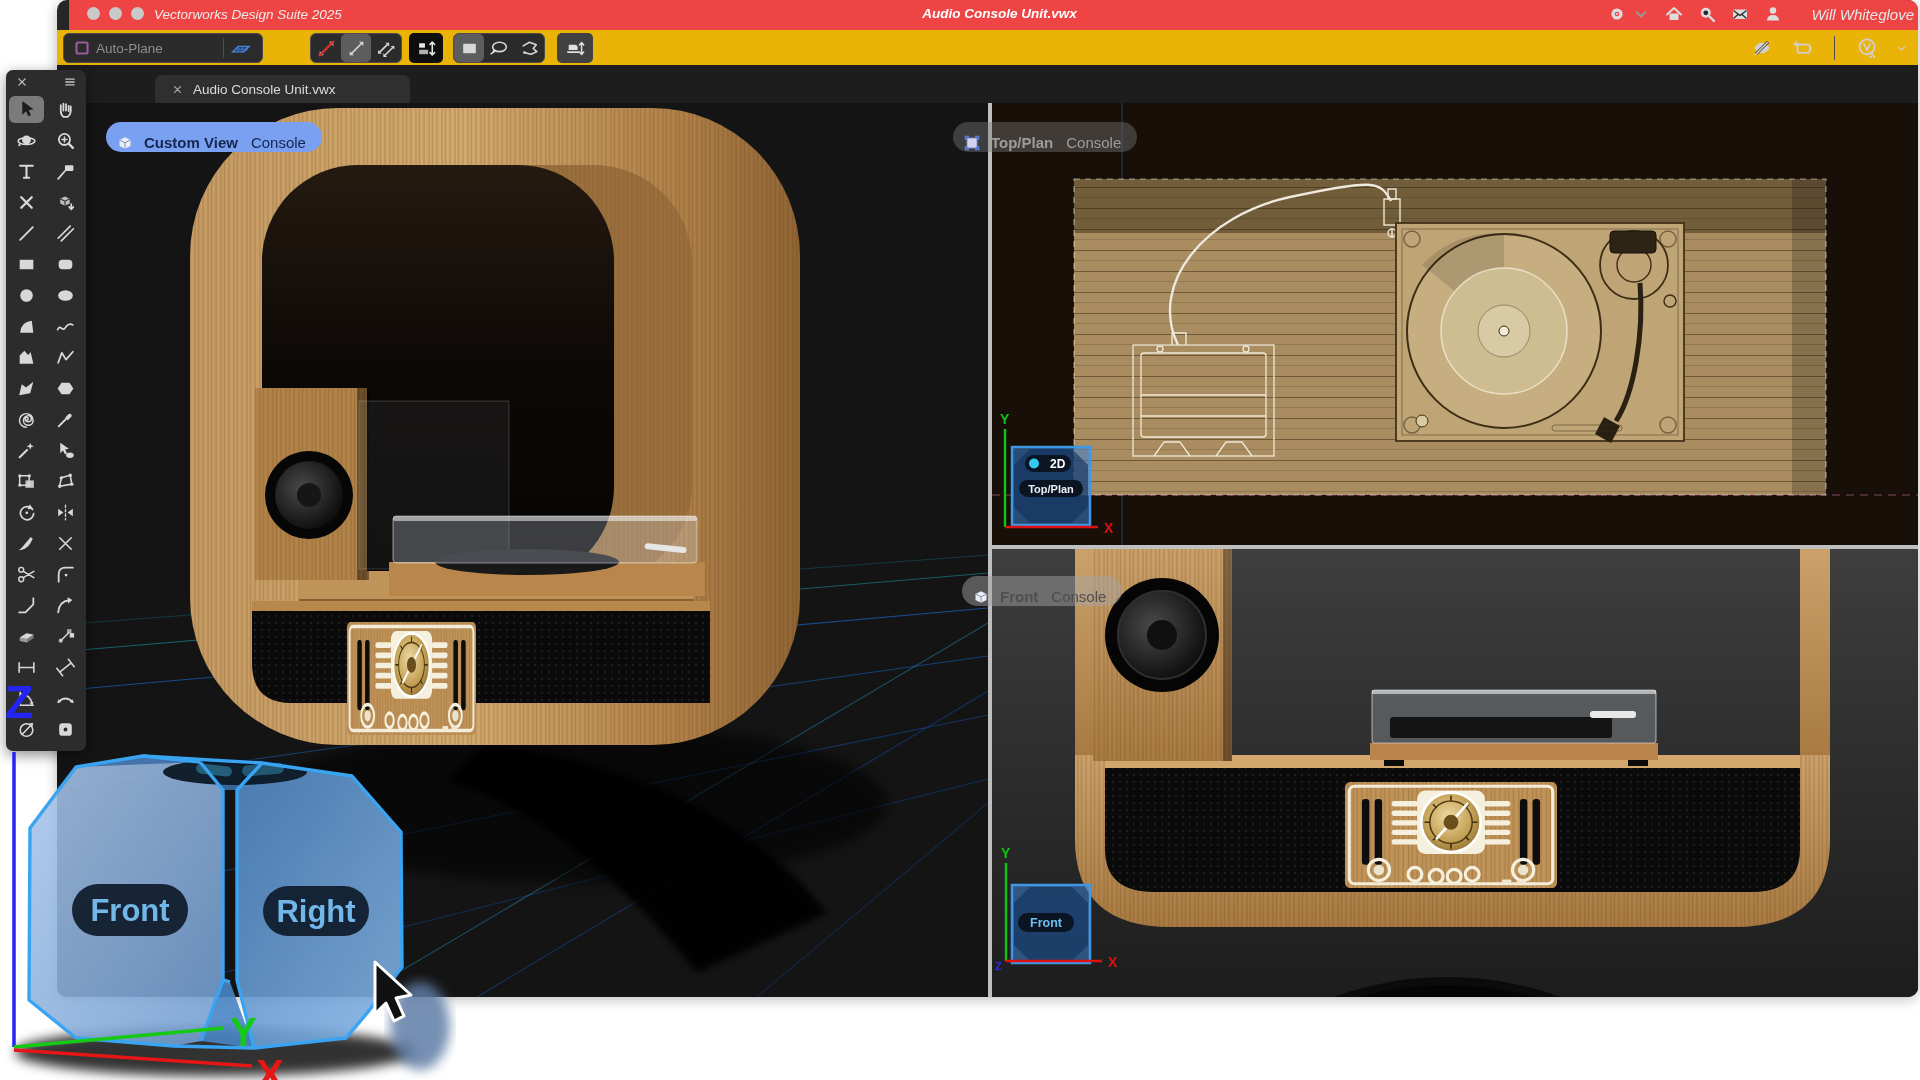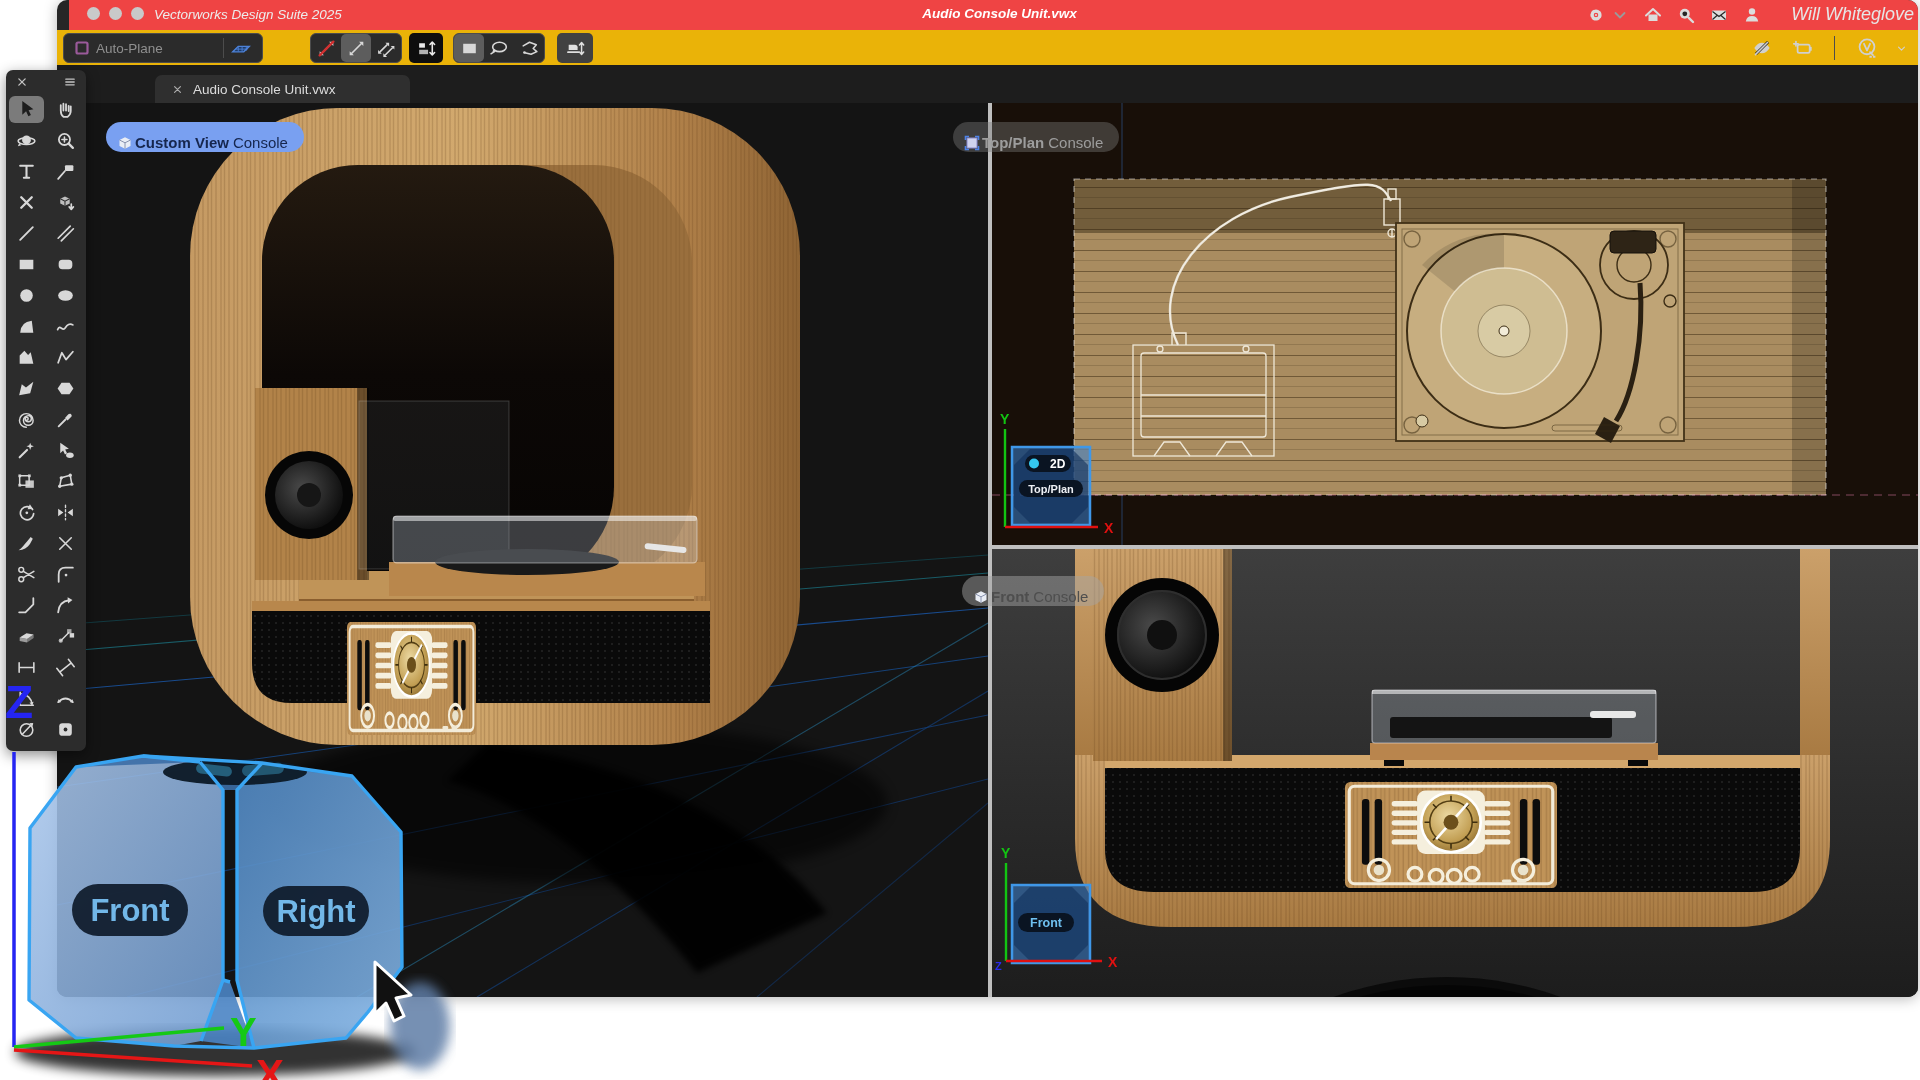--- a/index.html
+++ b/index.html
@@ -14,21 +14,21 @@
 
   
   .titlebar { position:absolute; left:12px; top:0; width:100%; height:30px; background:#ef4444;font-style:italic; }
   .lights { position:absolute; left:18px; top:6.5px; display:flex; gap:9px; }
   .light { width:13px; height:13px; border-radius:50%; background:#c9c9c9; }
   .app-title { position:absolute; left:85px; top:7px; font-size:13.5px; color:#ececec; font-weight:500; }
   .doc-title { position:absolute; left:0; right:0; top:6px; text-align:center; font-size:13.5px;
                color:#fff; font-weight:700; pointer-events:none; }
   .tb-actions { position:absolute; right:16px; top:4px; display:flex; align-items:center; gap:13px; color:#dcdcdc; }
   .tb-actions .ibtn { width:20px; height:20px; }
-  .tb-actions .uname { font-size:18px; color:#e6e6e6; margin-left:16px; }
+  .tb-actions .uname { font-size:15px; color:#e6e6e6; margin-left:16px; }
   .chev-sm { width:12px; height:12px; margin-left:-9px; color:#9a9a9a; }
 
   
   .toolbar { position:absolute; left:0; top:30px; width:100%; height:36px; background:#eab308;
              border-bottom:1px solid #1c1c1c; }
   .tgroup { position:absolute; top:3px; height:30px; border:1px solid #4c4c4c; border-radius:6px;
             display:flex; align-items:center; background:#2b2b2b; }
   .tcell { width:30px; height:28px; display:flex; align-items:center; justify-content:center; color:#d8d8d8; }
   .tcell.sel { background:#5d5d5d; border-radius:5px; }
   .tsep { width:1px; height:20px; background:#4c4c4c; margin:0 4px; }
@@ -52,21 +52,21 @@
   .vp { position:absolute; overflow:hidden; }
   #vp-main { left:0; top:103px; width:931px; height:894px; background:#141414; }
   #vp-plan { left:935px; top:103px; width:926px; height:442px; background:#180f08; }
   #vp-front{ left:935px; top:549px; width:926px; height:448px; background:#2e2e2e; }
   .div-v { position:absolute; left:931px; top:103px; width:4px; height:894px; background:#bfbfbf; }
   .div-h { position:absolute; left:935px; top:545px; width:926px; height:4px; background:#bfbfbf; }
   .vp svg { position:absolute; left:0; top:0; }
 
   
   .pill { position:absolute; height:30px; border-radius:15px; display:flex; align-items:center;
-          padding:11px 16px 0 9px; z-index:30; }
+          padding:11px 16px 0 9px; gap:9px; z-index:30; }
   .pill .picon { width:20px; height:20px; }
   .pill .t1 { font-size:15px; font-weight:700; }
   .pill .t2 { font-size:15px; font-weight:500; margin-left:4px; }
   #pill-main  { left:106px; top:122px; background:#79a0f1; }
   #pill-main .t1, #pill-main .t2 { color:#16264e; }
   #pill-plan  { left:953px; top:122px; background:rgba(125,125,125,.40); }
   #pill-plan .t1, #pill-plan .t2 { color:#9d9d9d; }
   #pill-front { left:962px; top:576px; background:rgba(165,165,165,.48); }
   #pill-front .t1, #pill-front .t2 { color:#4e4e4e; }
 

